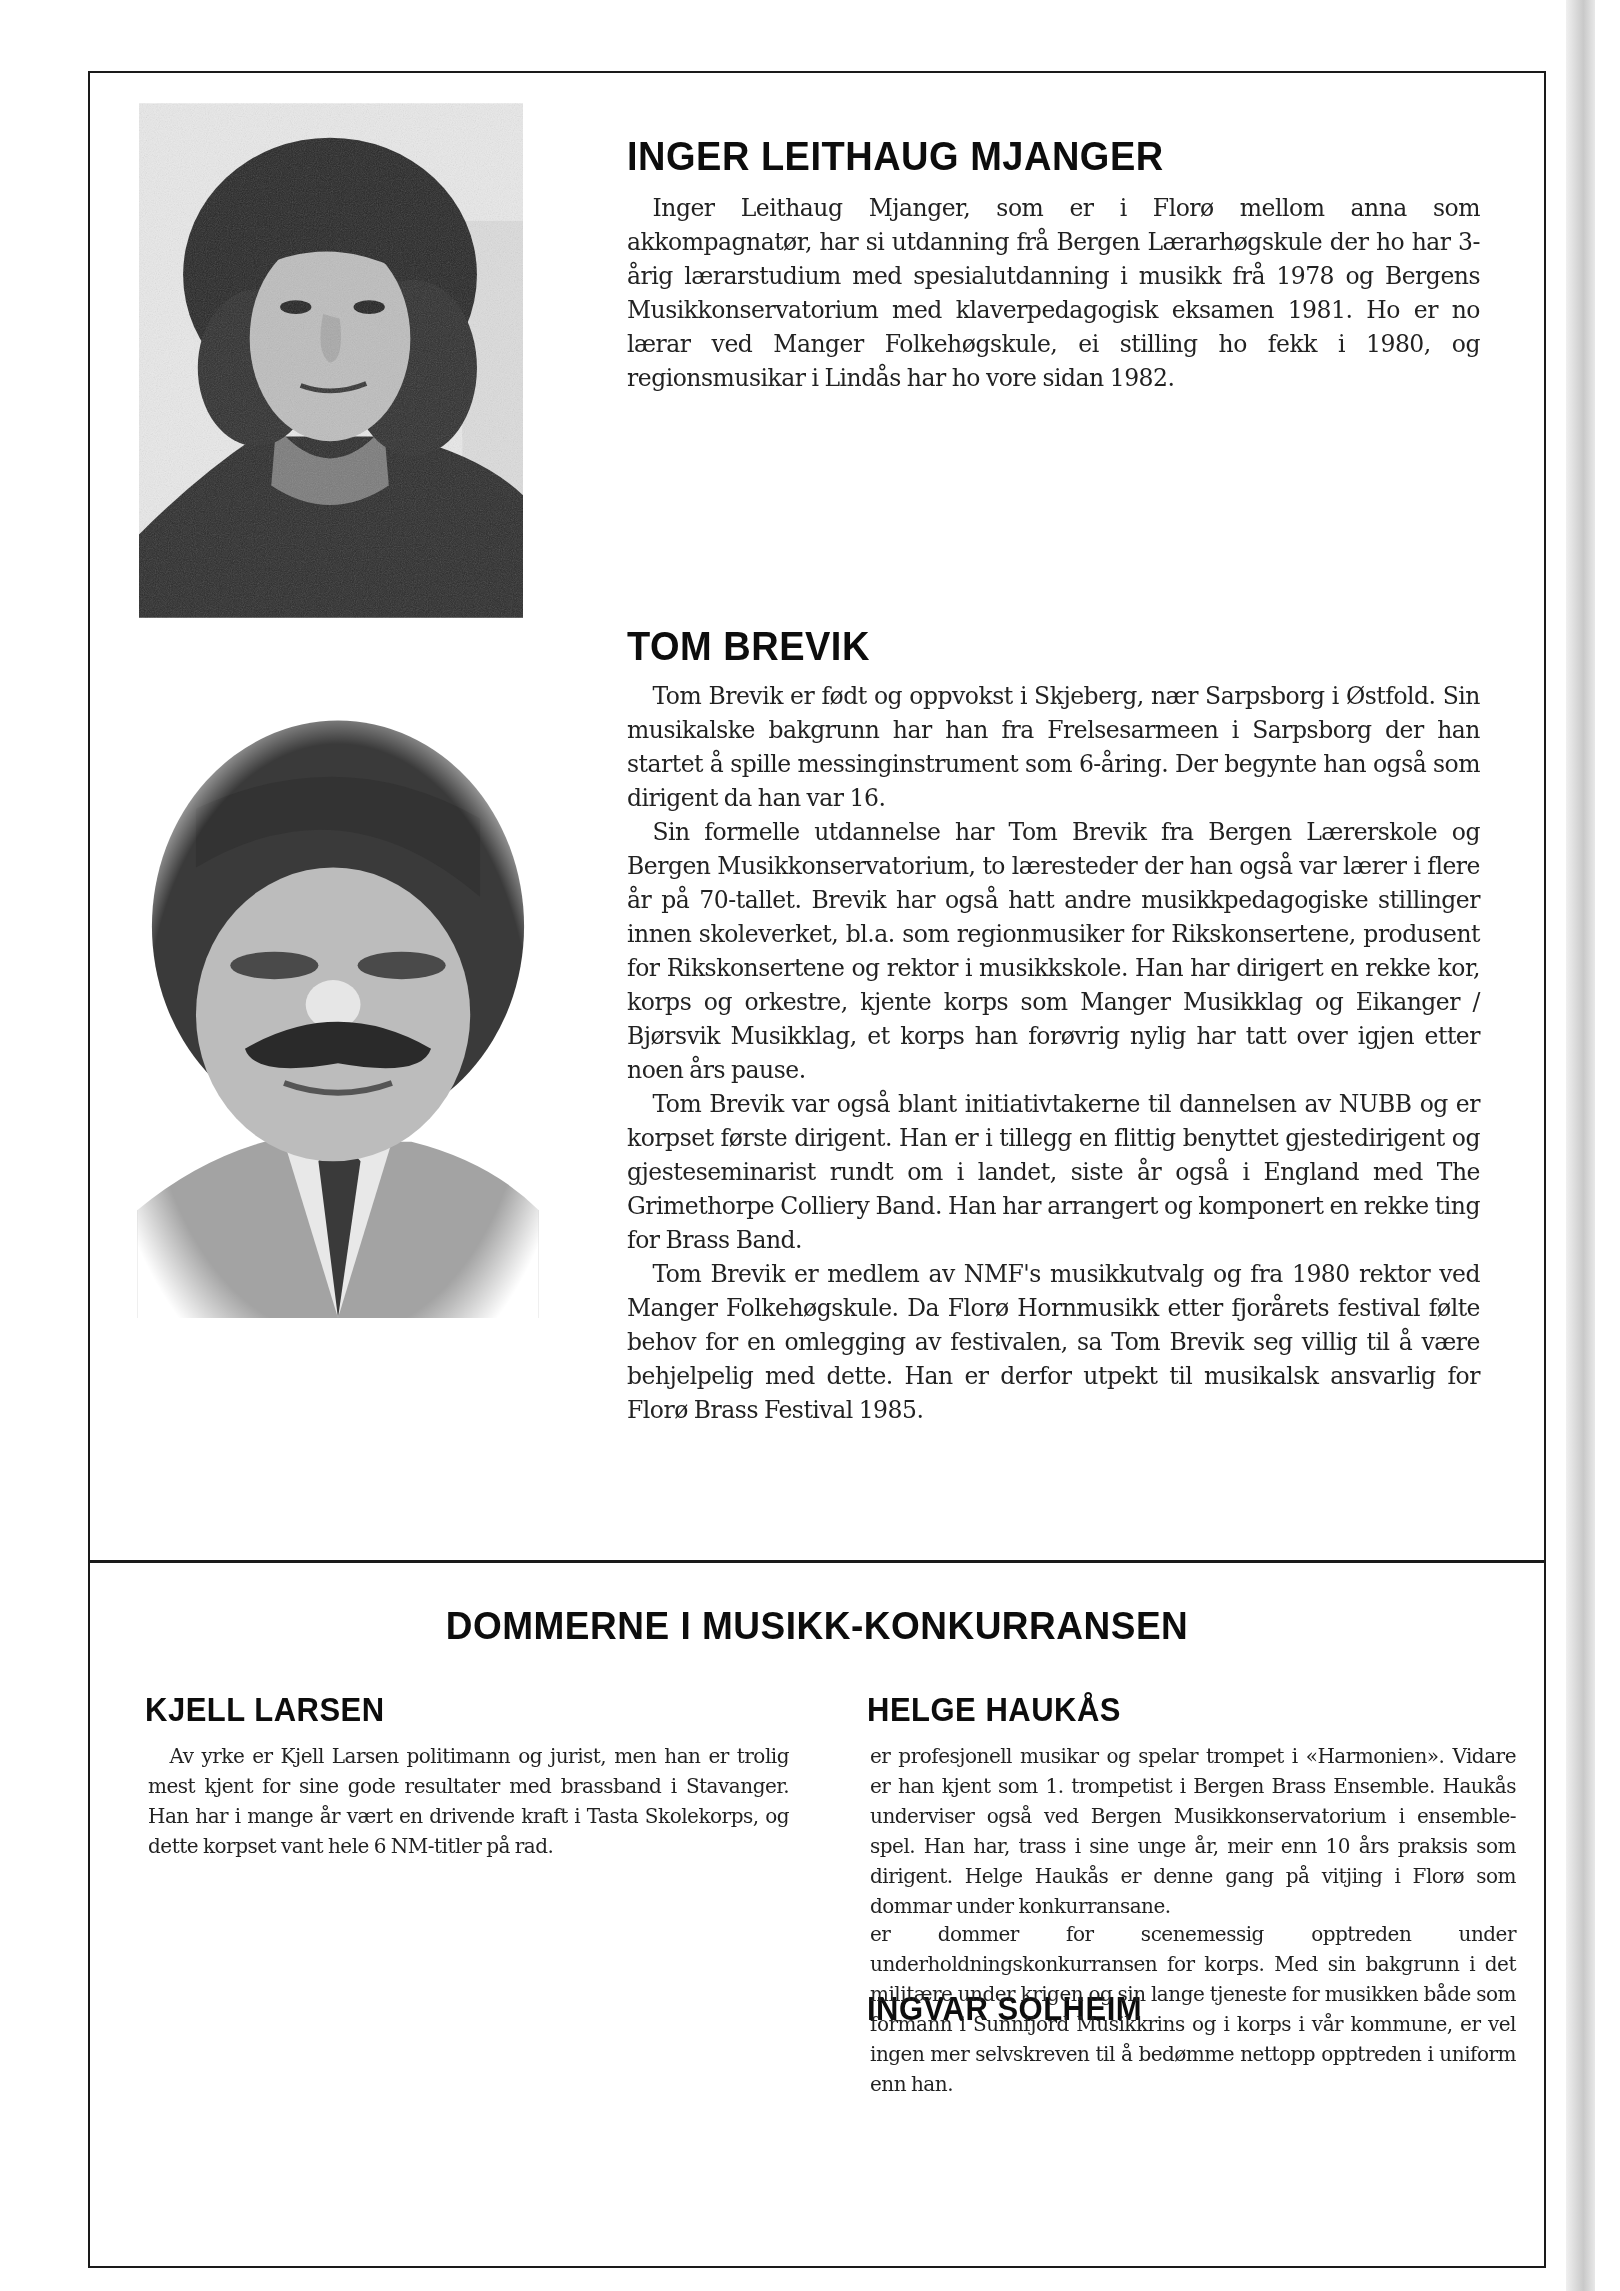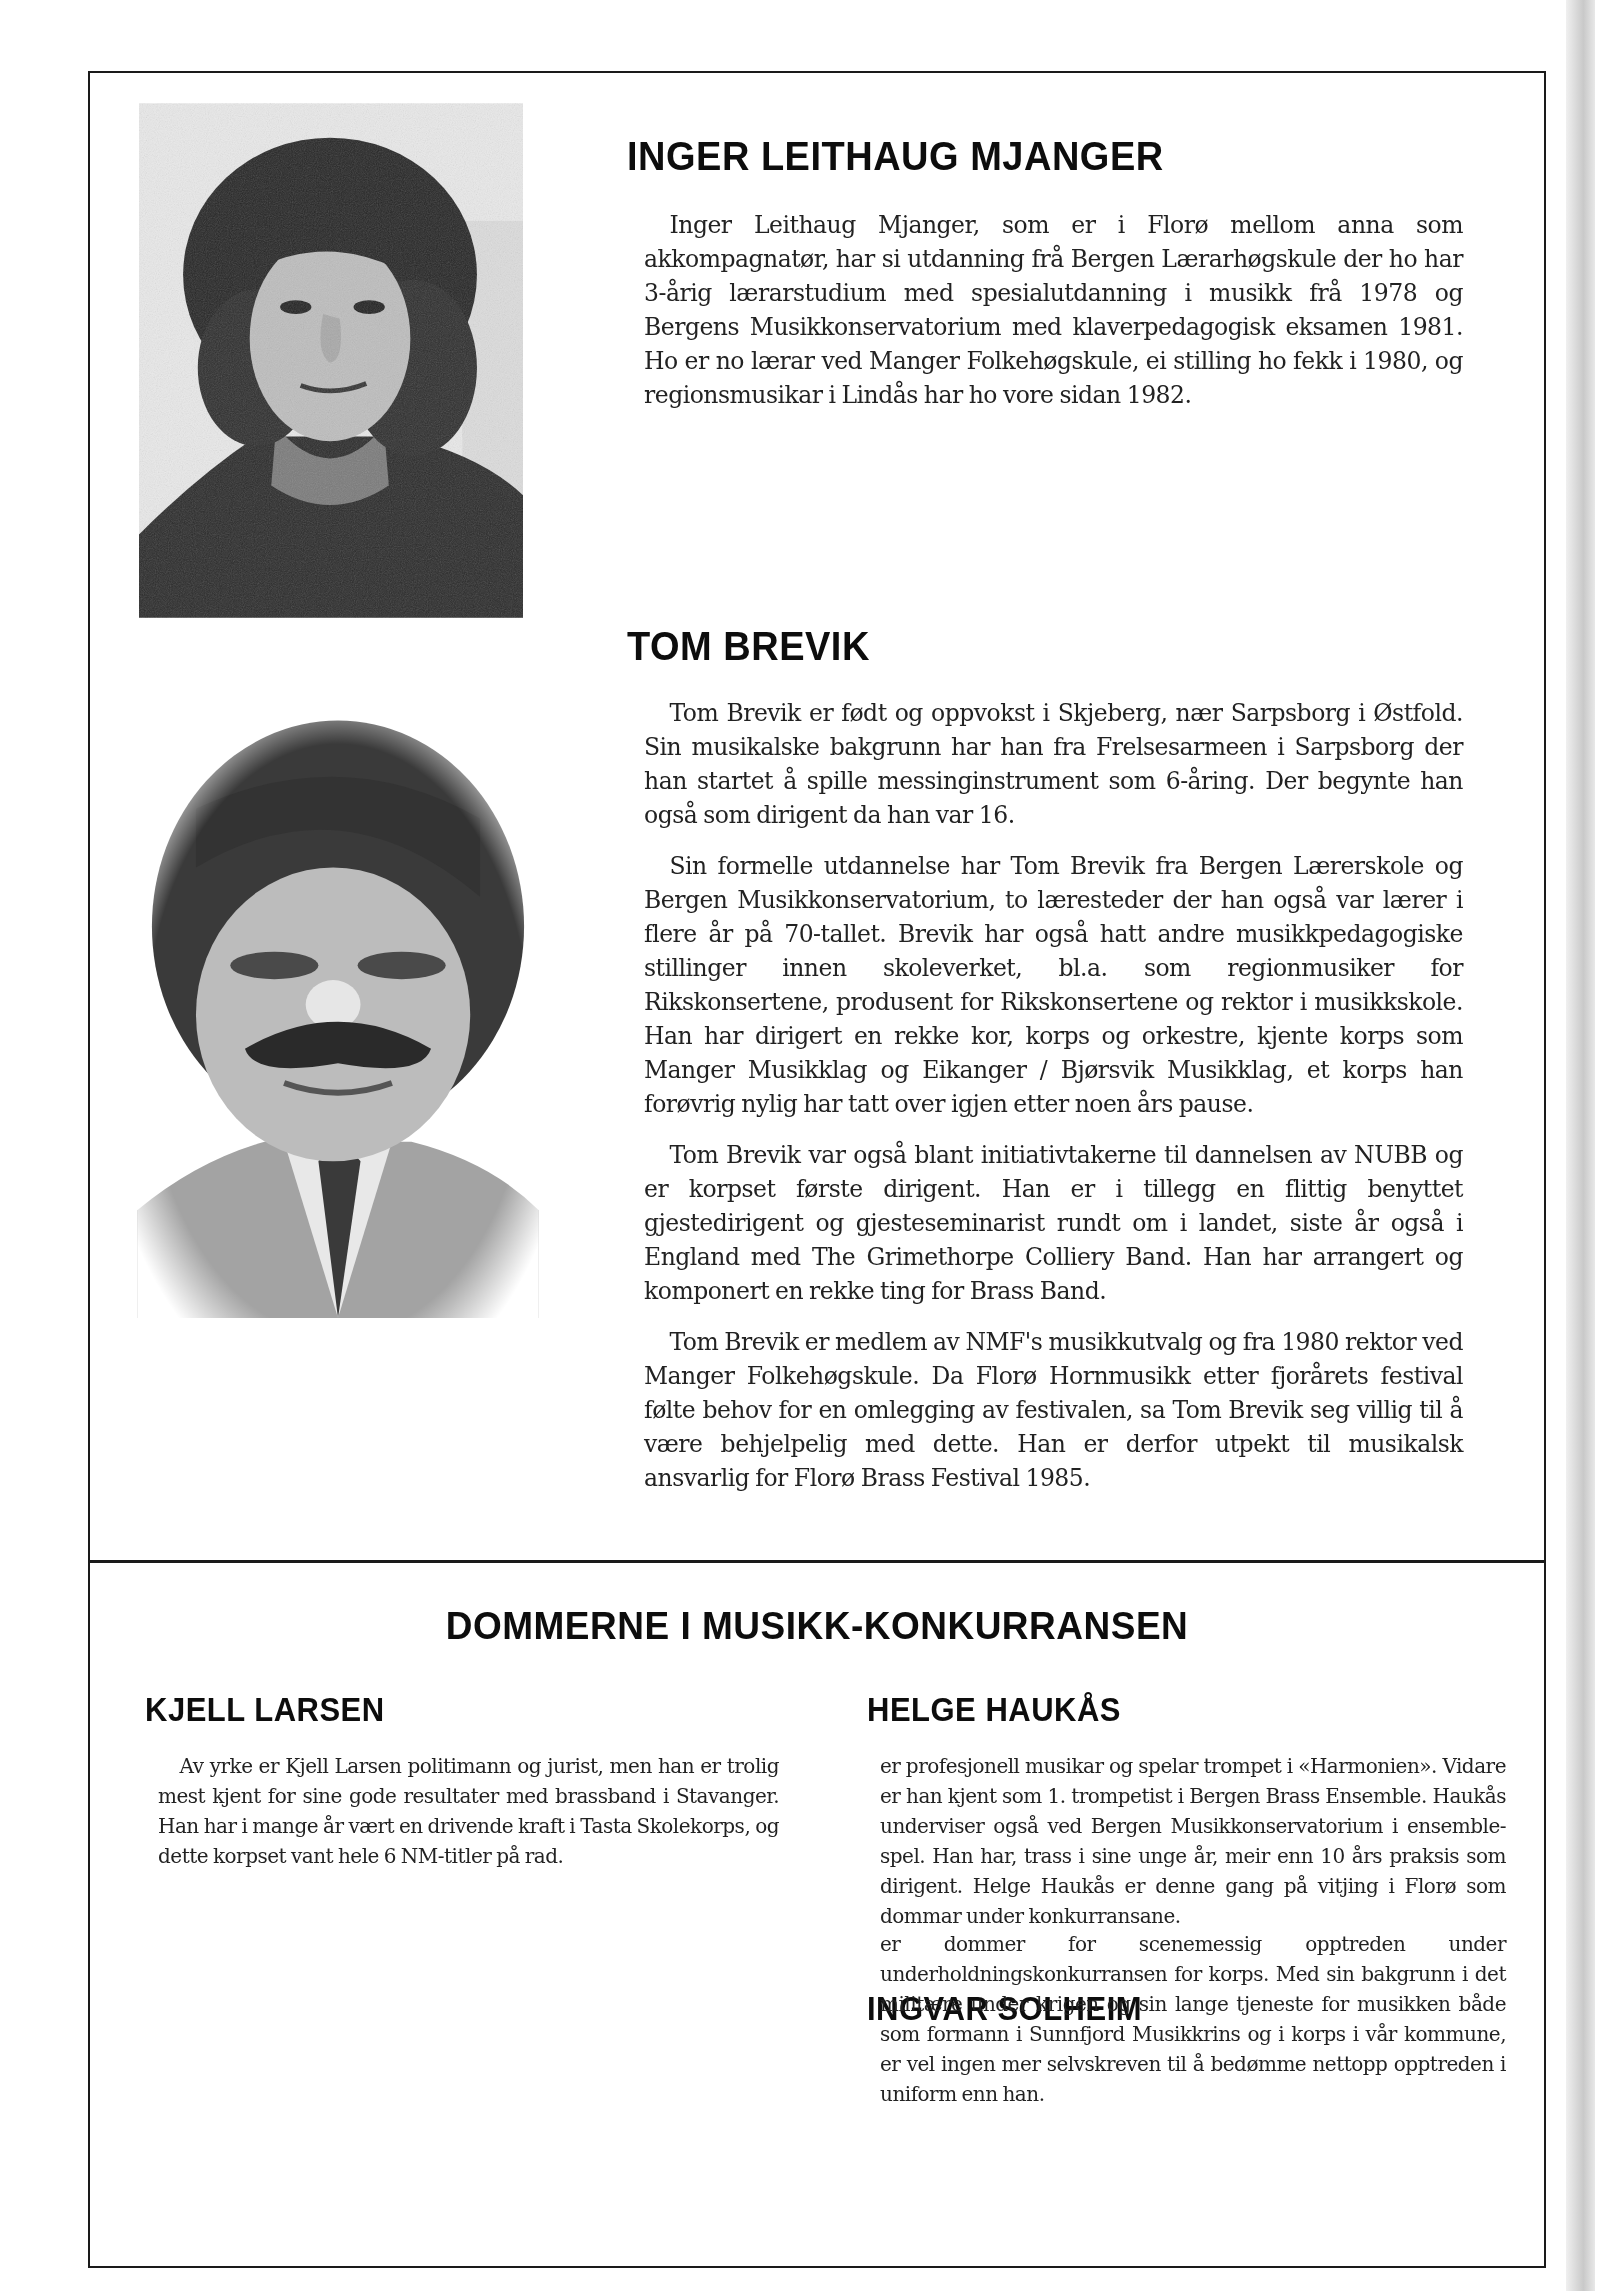--- a/index.html
+++ b/index.html
@@ -25,26 +25,26 @@
   }
   .h-main { font-size: 38px; }
   .h-section { font-size: 37px; text-align: center; }
   .h-sub { font-size: 31px; }
 
   .body-text {
     font-size: 23.5px; line-height: 34px; text-align: justify; margin: 0;
     font-family: "DejaVu Serif", serif; letter-spacing: -0.5px; word-spacing: -1px;
     color: #222;
   }
-  .body-text p { margin: 17px; text-indent: 25.5px; }
+  .body-text p { margin: 0; text-indent: 25.5px; }
   .small-text {
     font-size: 20px; line-height: 30px; text-align: justify; margin: 0;
     font-family: "DejaVu Serif", serif; letter-spacing: -0.5px; word-spacing: -1px; color: #222;
   }
-  .small-text p { margin: 13px; text-indent: 21.6px; }
+  .small-text p { margin: 3px; text-indent: 21.6px; }
   .small-text p.noindent { text-indent: 0; }
 
   .block { position: absolute; }
   #mjanger-heading { left: 627px; top: 137px; }
   #mjanger-body { left: 627px; top: 191px; width: 853px; }
   #brevik-heading { left: 627px; top: 627px; }
   #brevik-body { left: 627px; top: 679px; width: 853px; }
 
   #judges-heading { left: 88px; top: 1607px; width: 1458px; }
   #larsen-heading { left: 145px; top: 1694px; }

